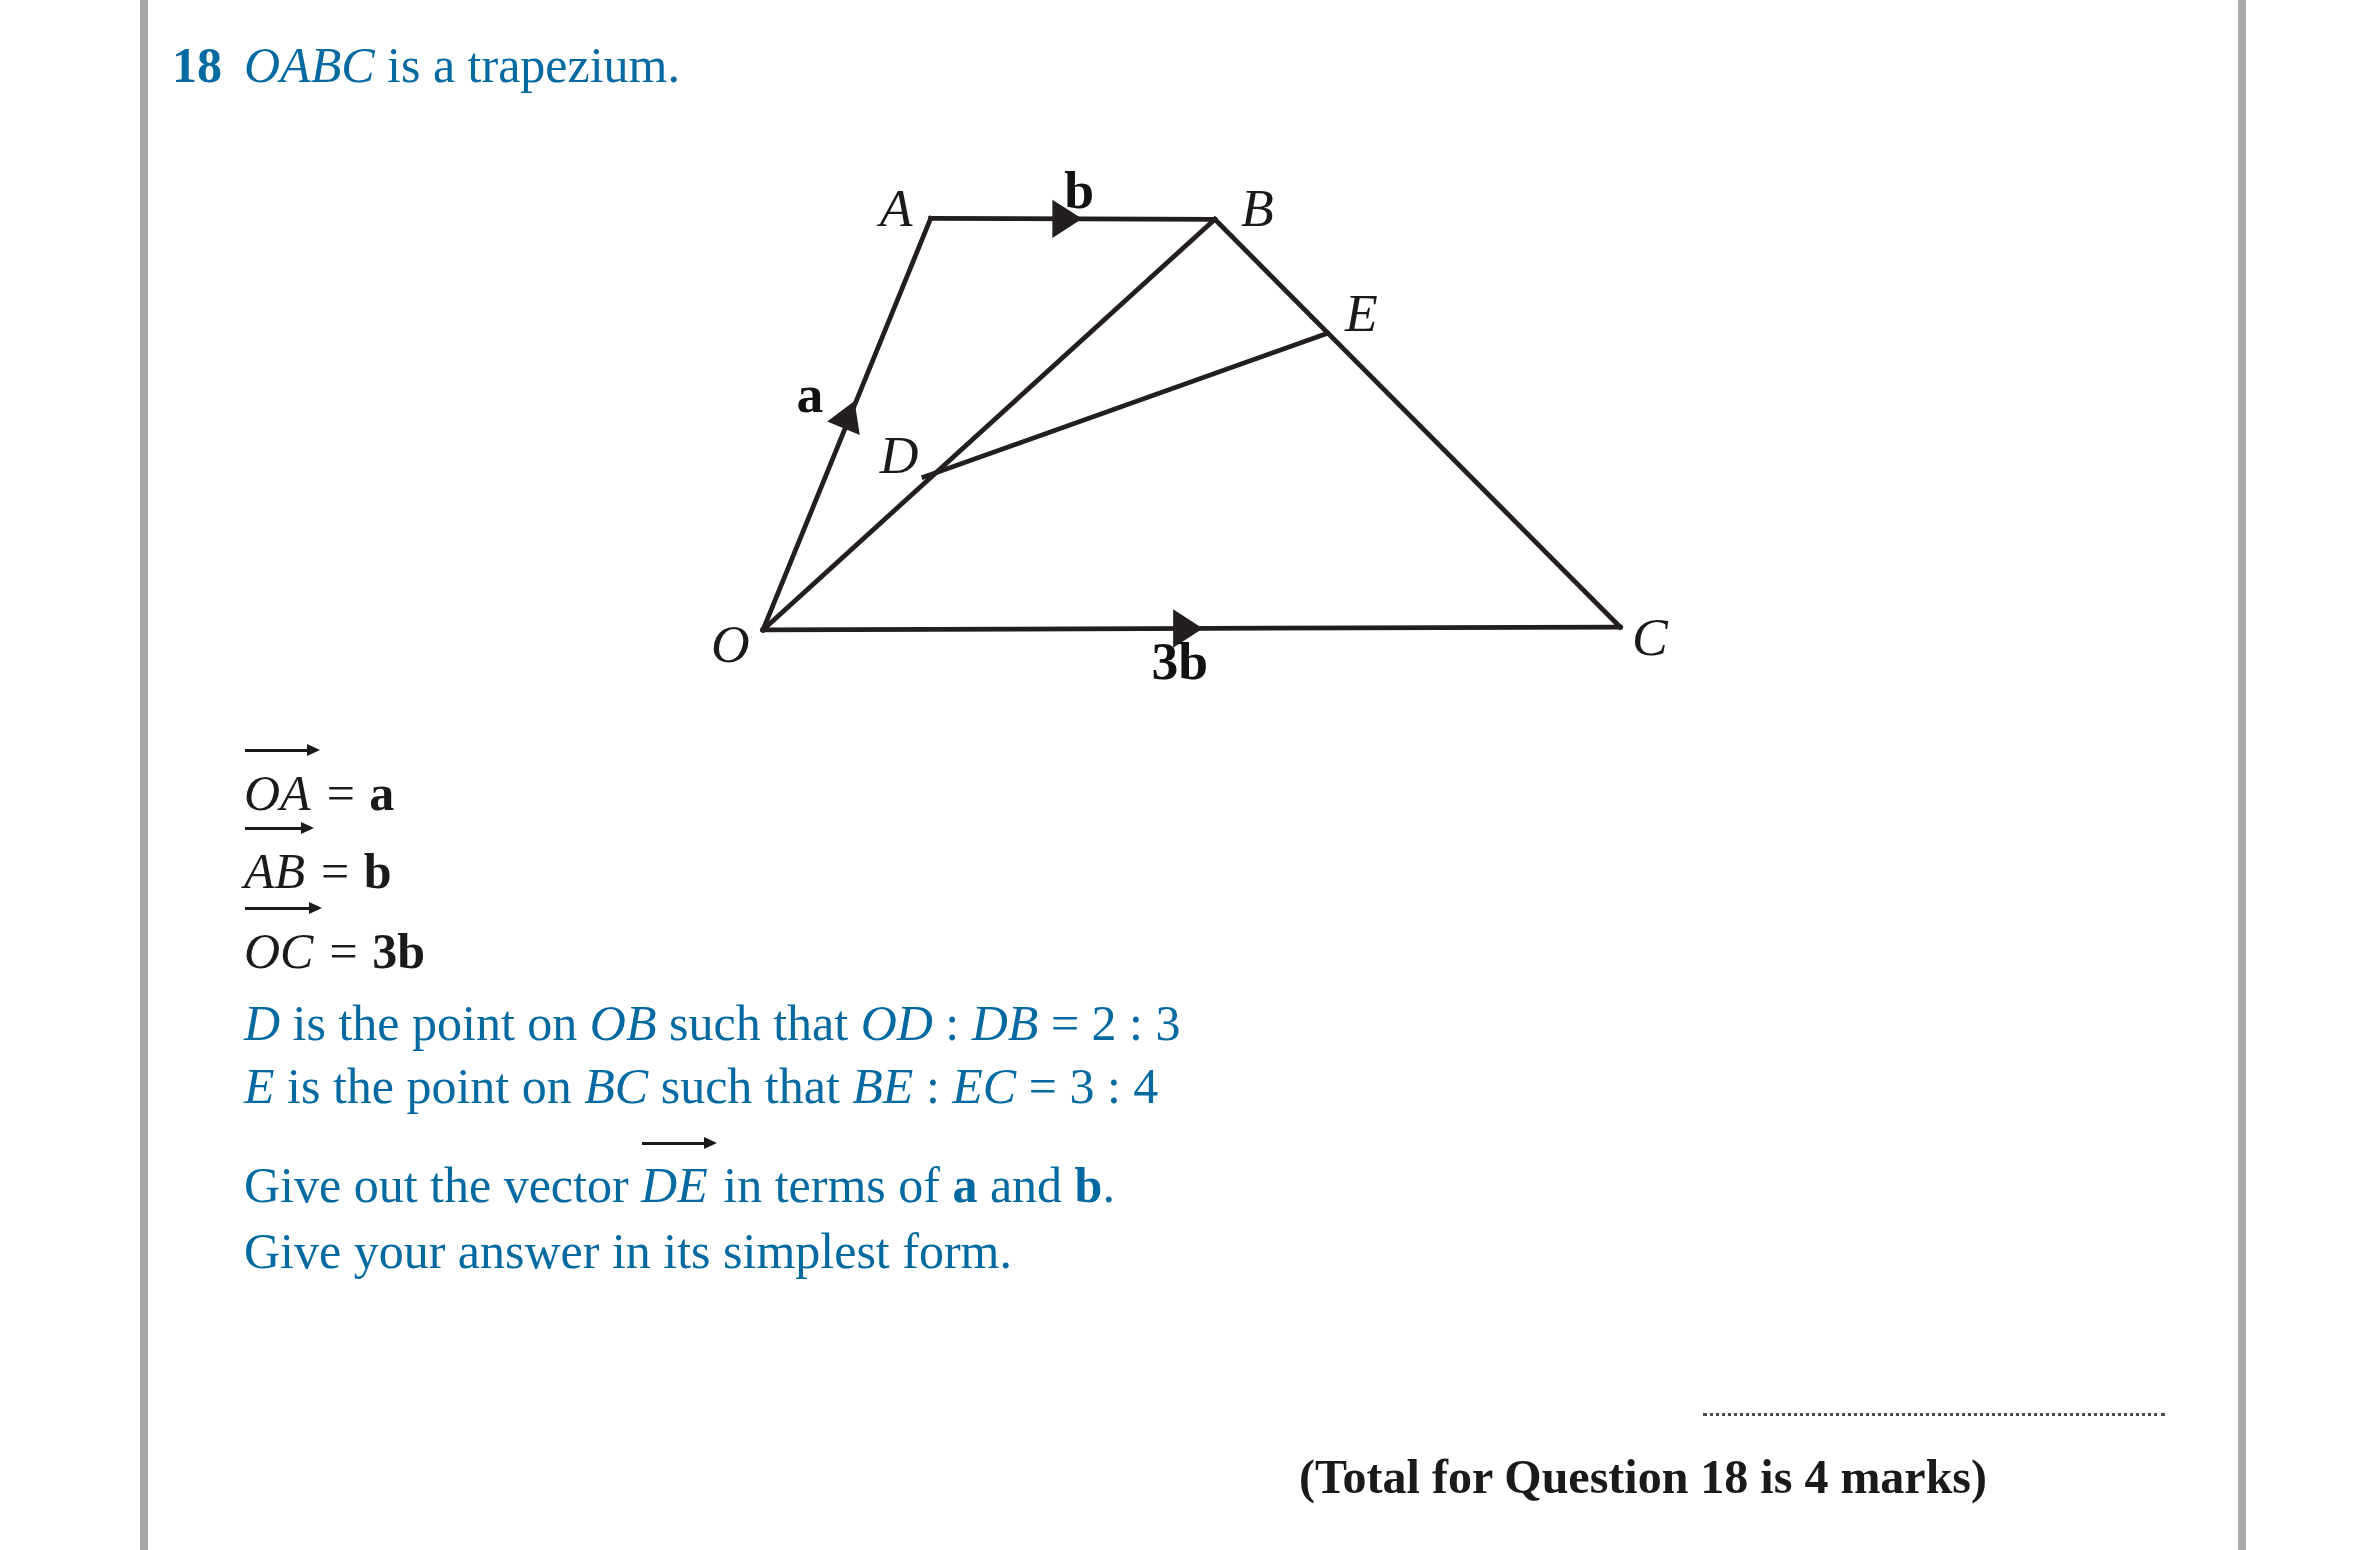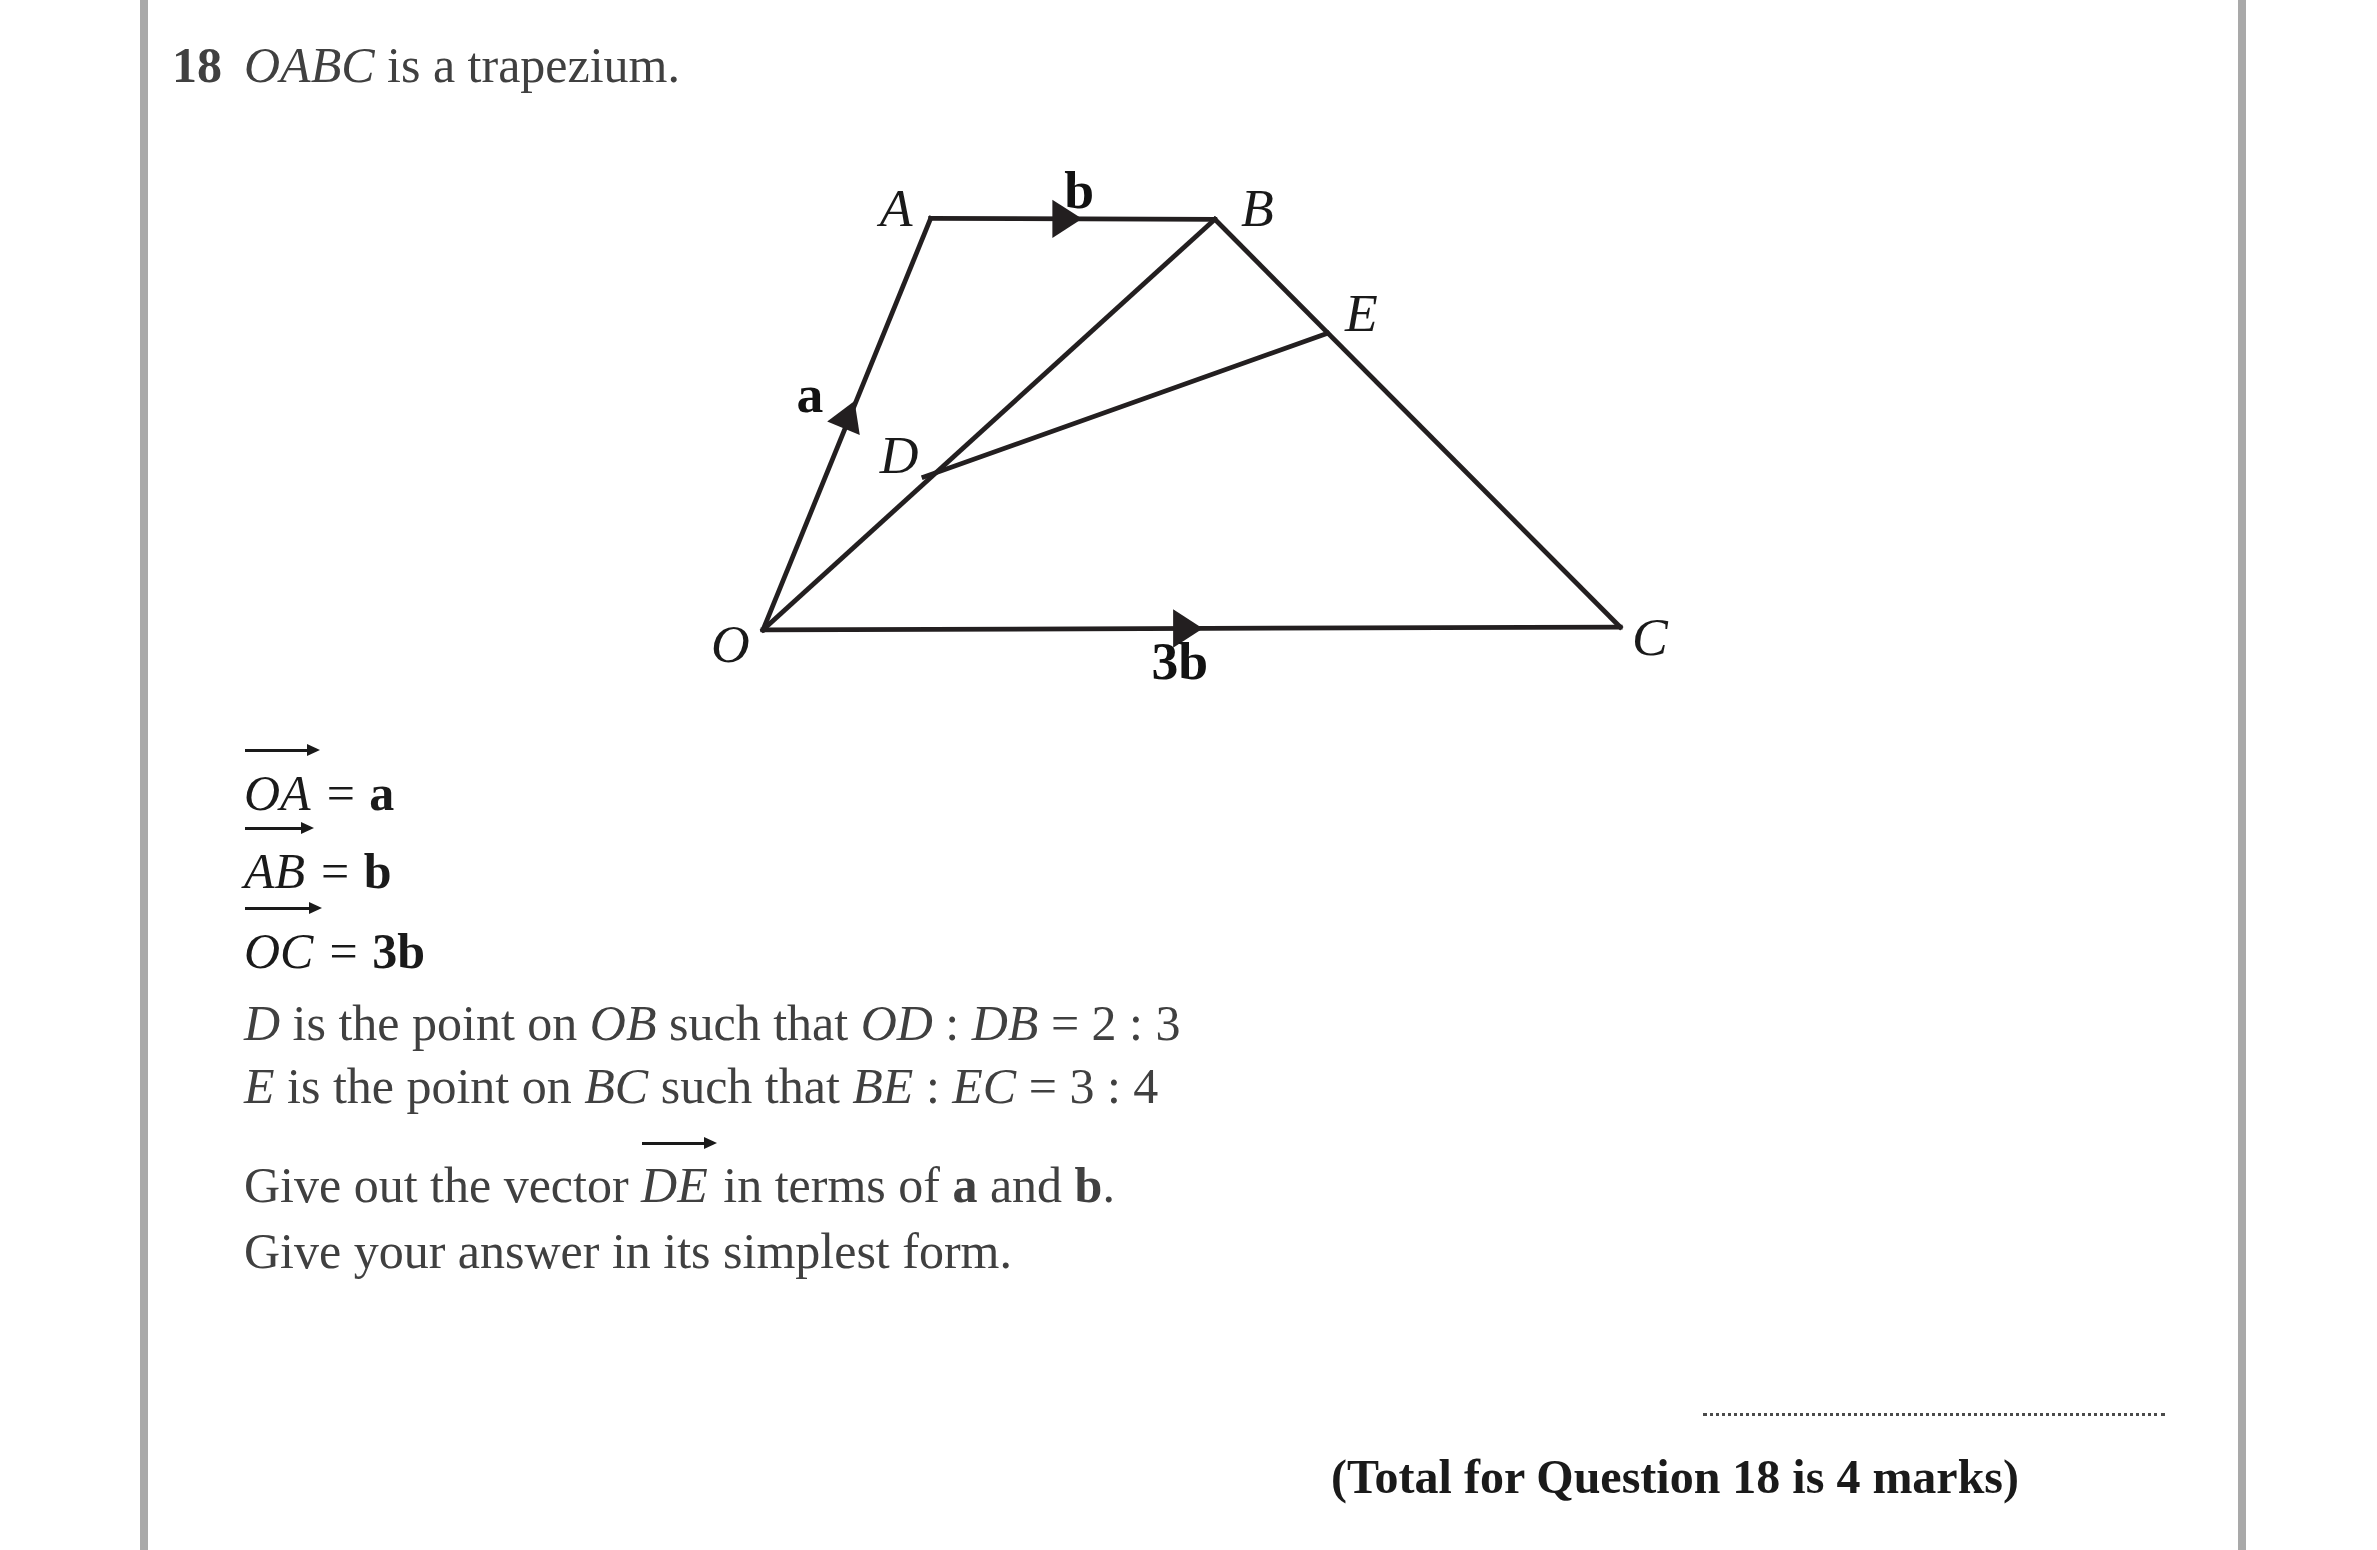--- a/index.html
+++ b/index.html
@@ -23,21 +23,21 @@
     background: #a9a9a9;
   }
   .side-rule.left  { left: 140px; }
   .side-rule.right { left: 2238px; width: 8.1px; }
 
   .txt {
     position: absolute;
     font-size: 50px;
     line-height: 1.15;
     white-space: nowrap;
-    color: #404040;
+    color: #0369a1;
   }
   .qnum { font-weight: bold; }
 
   .it { font-style: italic; }
   .bd { font-weight: bold; }
 
   
   .vec {
     position: relative;
     display: inline-block;
@@ -80,21 +80,20 @@
     height: 0;
     border-bottom: 3.4px dotted #4a4a4a;
   }
   .total {
     position: absolute;
     left: 1299px;
     top: 1449px;
     font-size: 48px;
     font-weight: bold;
     white-space: nowrap;
-    margin-left: 32px;
   }
 </style>
 </head>
 <body>
 
 <div class="side-rule left"></div>
 <div class="side-rule right"></div>
 
 <div class="txt qnum" style="left:172px; top:37px;">18</div>
 <div class="txt" style="left:244px; top:37px;"><span class="it">OABC</span><span> is a trapezium.</span></div>

